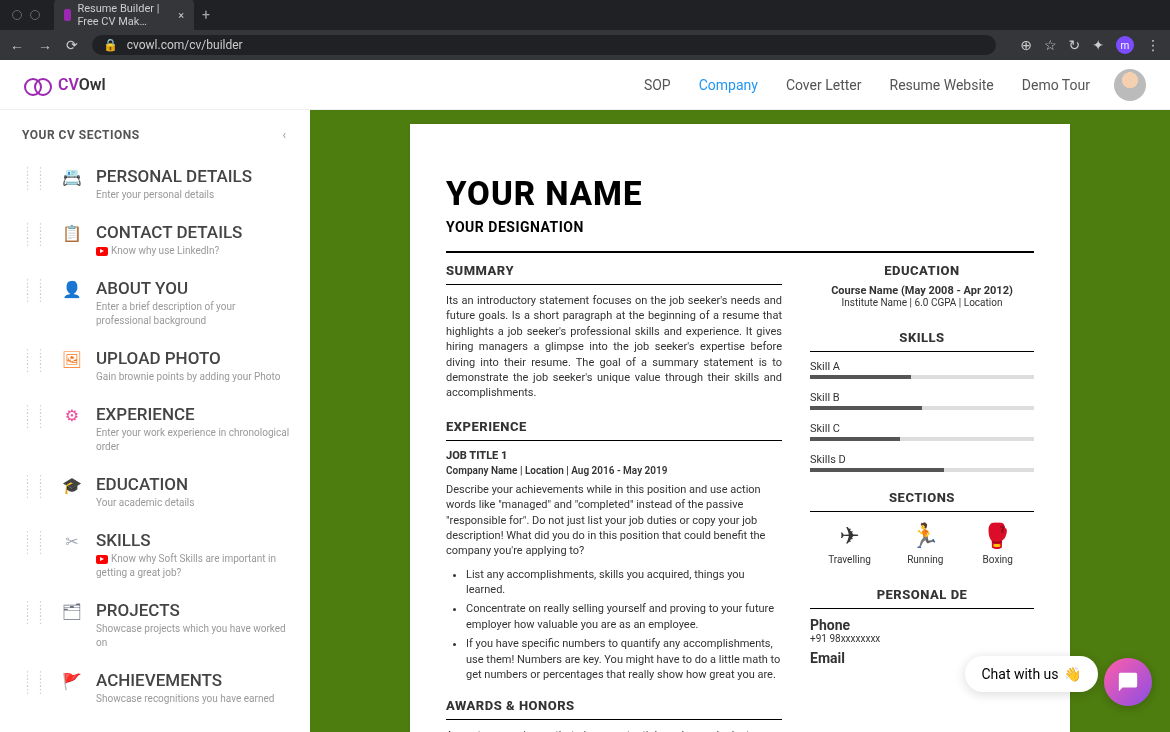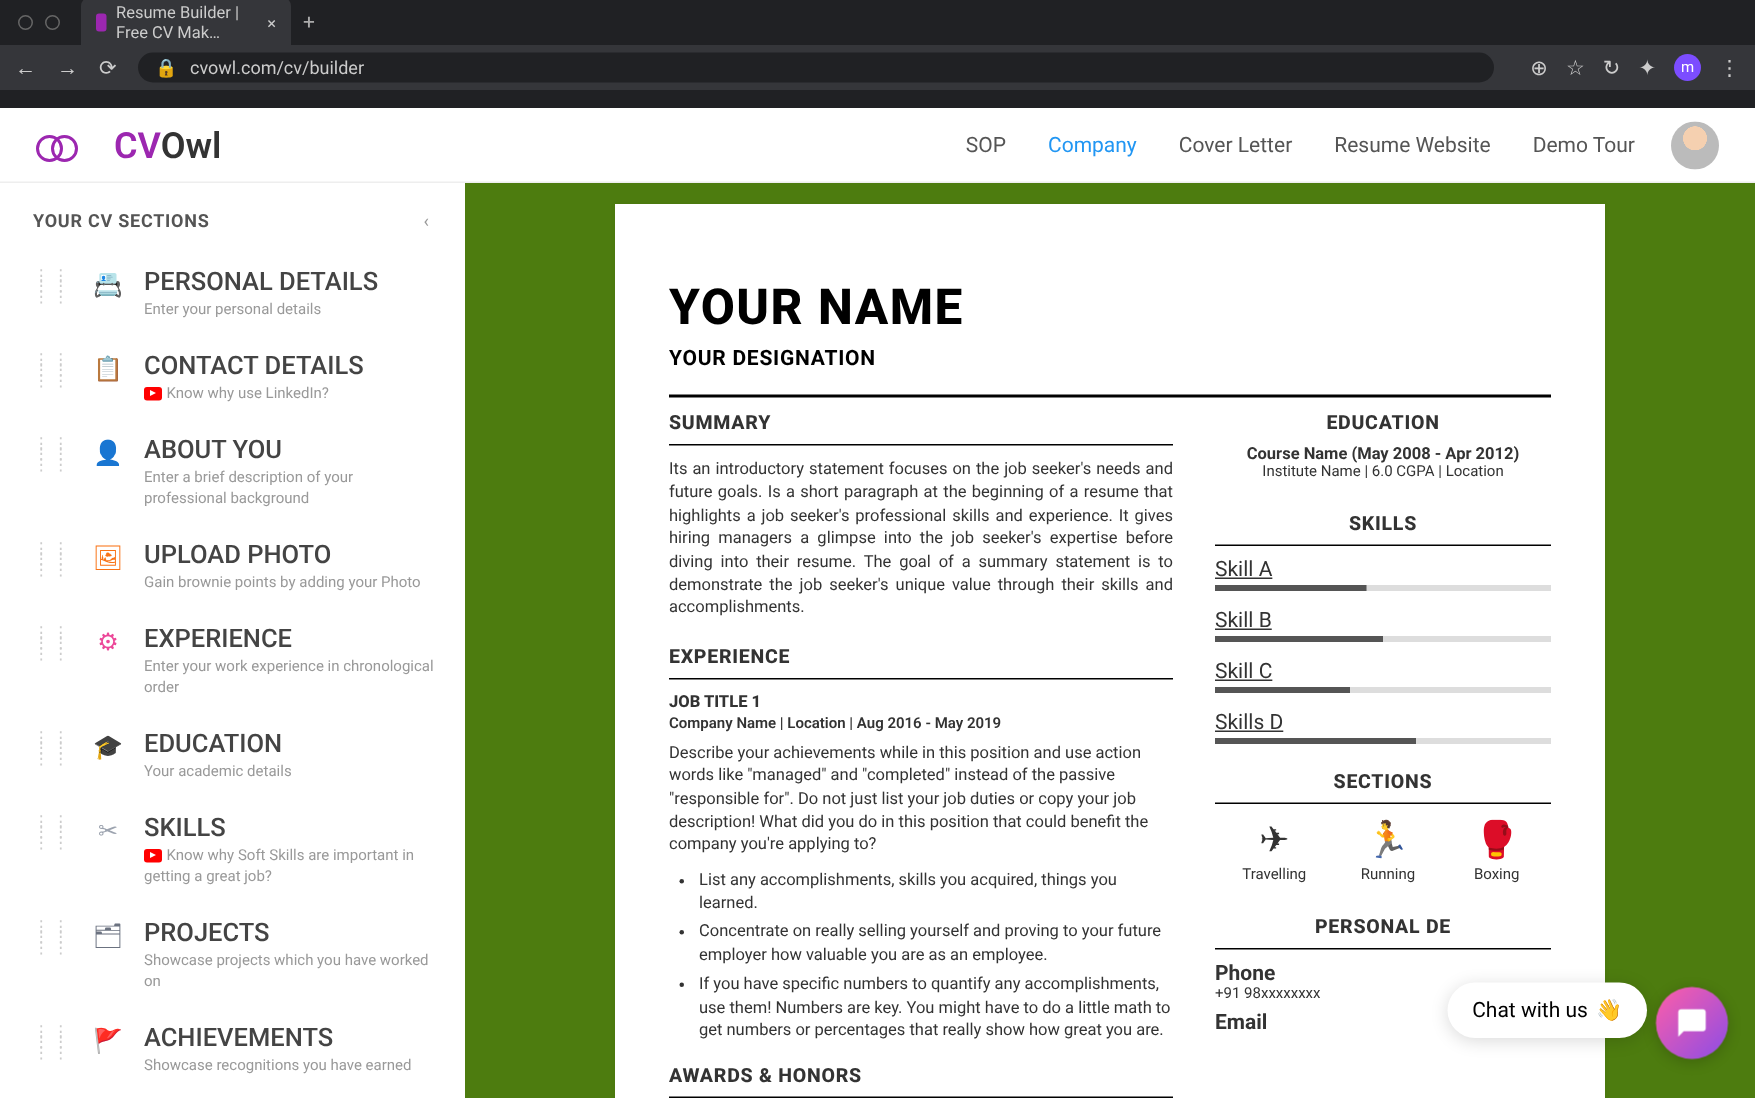--- a/index.html
+++ b/index.html
@@ -1,34 +1,34 @@
 <!DOCTYPE html>
 <html><head>
 <meta charset="utf-8">
 <style>
 * { margin: 0; padding: 0; box-sizing: border-box; }
 body { font-family: -apple-system, BlinkMacSystemFont, "Segoe UI", Roboto, sans-serif; background: #fff; overflow: hidden; width: 1170px; height: 732px; }
 
 
-.browser-chrome { background: #202124; color: #fff; height: 72px; }
+.browser-chrome { background: #202124; color: #fff; height: 60px; }
 .tab-bar { display: flex; align-items: center; height: 30px; background: #202124; padding-left: 8px; }
 .tab-circle { width: 10px; height: 10px; border-radius: 50%; border: 1px solid #666; margin: 0 4px; }
 .tab { display: flex; align-items: center; background: #35363a; border-radius: 6px 6px 0 0; padding: 4px 10px; margin-left: 10px; font-size: 11px; color: #ccc; max-width: 140px; gap: 6px; }
 .tab-icon { width: 12px; height: 12px; background: #9c27b0; border-radius: 2px; }
 .tab-close { margin-left: auto; cursor: pointer; }
 .new-tab { margin-left: 8px; color: #aaa; font-size: 14px; cursor: pointer; }
 .addr-bar { display: flex; align-items: center; height: 30px; padding: 0 10px; gap: 14px; background: #35363a; }
 .nav-btn { color: #ccc; font-size: 14px; cursor: pointer; }
 .url-box { flex: 1; display: flex; align-items: center; background: #202124; border-radius: 14px; padding: 3px 12px; gap: 8px; font-size: 12px; color: #ccc; }
 .addr-icons-right { display: flex; align-items: center; gap: 12px; margin-left: 10px; }
 .avatar-small { width: 18px; height: 18px; border-radius: 50%; background: #7c4dff; color:#fff; font-size:10px; display:flex; align-items:center; justify-content:center; }
 
 
 .topnav { display: flex; align-items: center; height: 50px; padding: 0 24px; border-bottom: 1px solid #eee; background:#fff; }
-.logo { display: flex; align-items: center; gap: 24px; font-size: 24px; font-weight: 600; color: #9c27b0; }
+.logo { display: flex; align-items: center; gap: 6px; font-size: 16px; font-weight: 600; color: #9c27b0; }
 .logo-icon { width: 28px; height: 18px; position:relative; }
 .logo-icon::before, .logo-icon::after { content:''; position:absolute; width:14px; height:14px; border:2px solid #9c27b0; border-radius:50%; top:2px; }
 .logo-icon::before { left:0; }
 .logo-icon::after { right:0; }
 .logo .owl { color:#333; }
 .nav-links { margin-left: auto; display: flex; gap: 28px; font-size: 14px; color: #555; }
 .nav-links span { cursor:pointer; }
 .nav-links .active { color: #2196f3; }
 .profile-avatar { width: 32px; height: 32px; border-radius: 50%; background: #ddd; margin-left: 24px; background-image: radial-gradient(circle at 50% 35%, #f5d0b0 30%, #bbb 31%); }
 
@@ -61,21 +61,21 @@
 .summary-text { text-align: justify; line-height:1.4; margin-bottom: 18px; }
 .job-title { font-size:11px; font-weight:800; margin-bottom:3px; }
 .job-meta { font-size:10px; font-weight:600; margin-bottom:6px; }
 .job-desc { line-height:1.4; margin-bottom:8px; }
 .bullets { padding-left: 20px; margin-bottom:16px; }
 .bullets li { margin-bottom:4px; line-height:1.4; }
 .right-heading { font-size:13px; font-weight:800; text-align:center; letter-spacing:0.5px; margin-bottom:6px; }
 .edu-title { font-size:11px; font-weight:700; text-align:center; }
 .edu-meta { font-size:10px; text-align:center; margin-bottom:22px; }
 .skill-row { margin-bottom:12px; }
-.skill-name { font-size:14px; margin-bottom:2px;text-decoration:underline; }
+.skill-name { font-size:11px; margin-bottom:2px; }
 .skill-bar { height:4px; background:#ddd; position:relative; }
 .skill-fill { position:absolute; left:0; top:0; height:100%; background:#555; }
 .hobbies-row { display:flex; justify-content:space-around; margin-top:10px; }
 .hobby { text-align:center; font-size:10px; }
 .hobby-icon { width:36px; height:28px; margin:0 auto 4px; display:flex; align-items:center; justify-content:center; font-size:24px; }
 .pd-label { font-size:14px; font-weight:700; margin-top:6px; }
 .pd-val { font-size:10px; }
 
 
 .chat-pill { position:fixed; right:72px; bottom:40px; background:#fff; padding:10px 16px; border-radius:22px; box-shadow:0 2px 12px rgba(0,0,0,0.15); font-size:14px; display:flex; align-items:center; gap:6px; cursor:pointer; }

